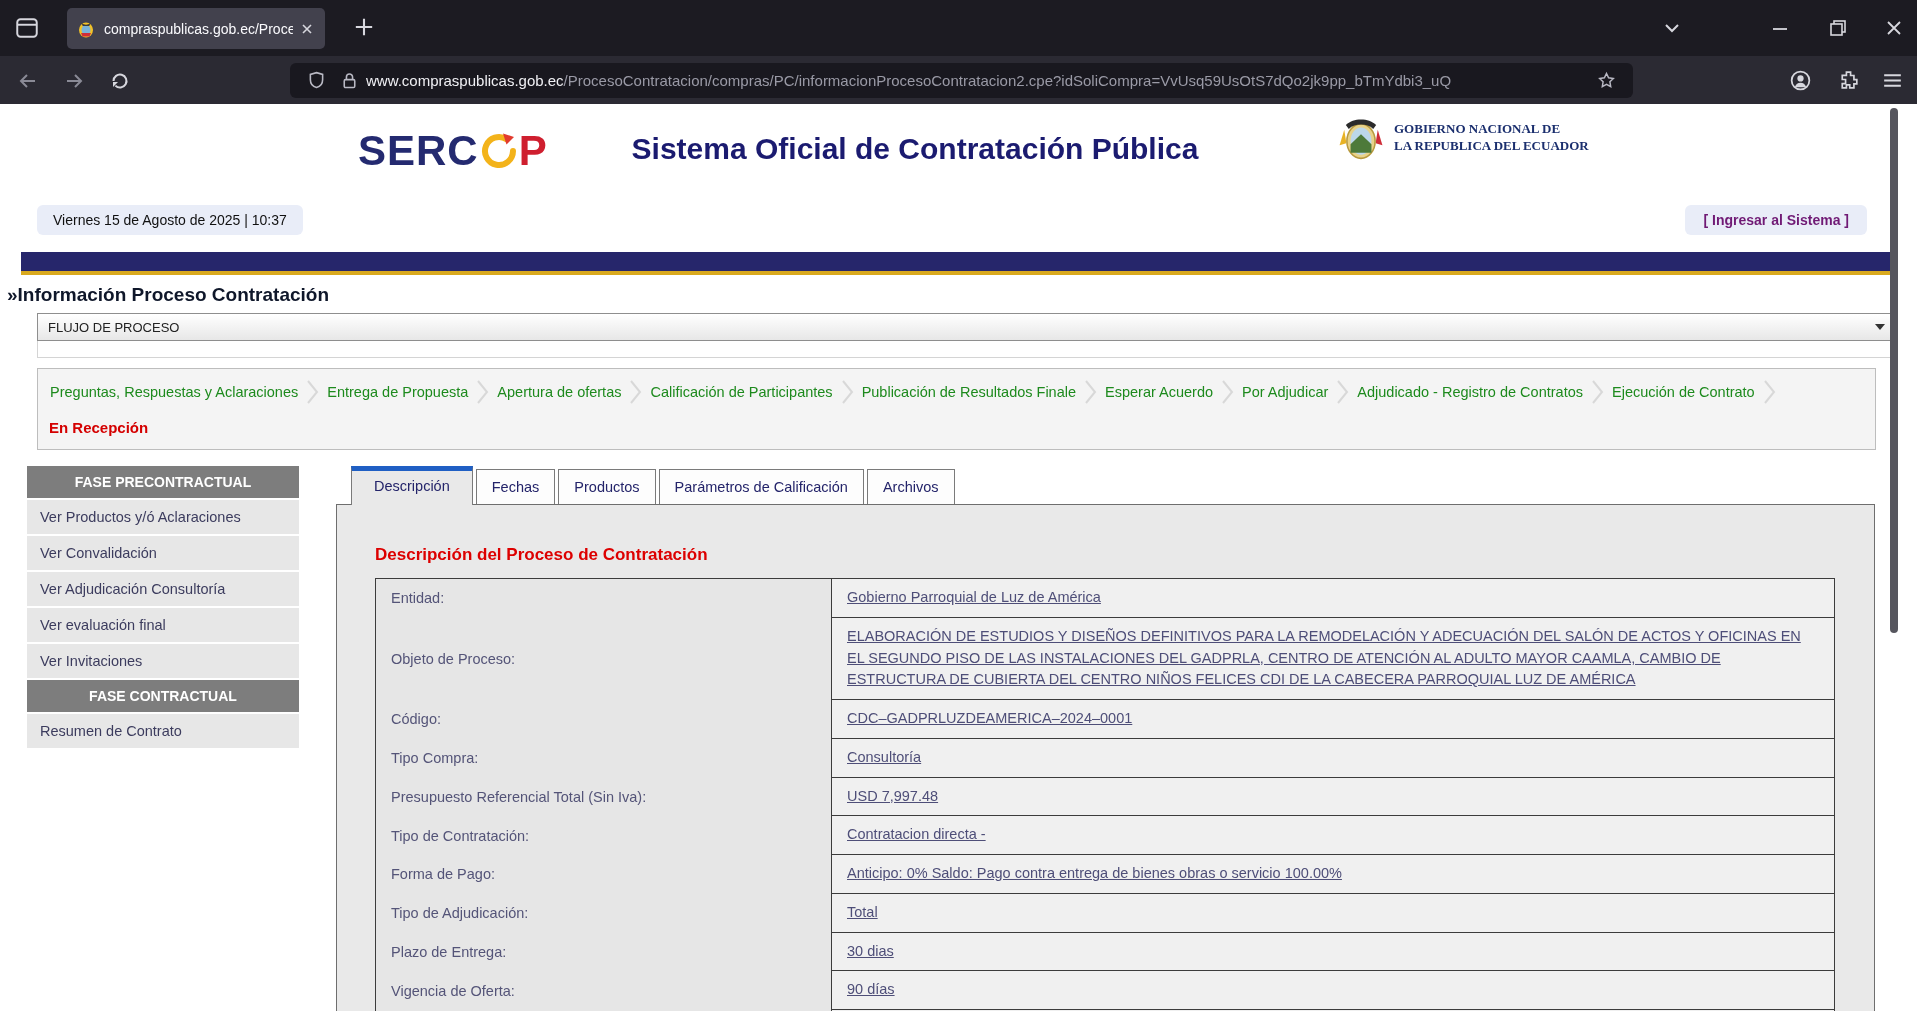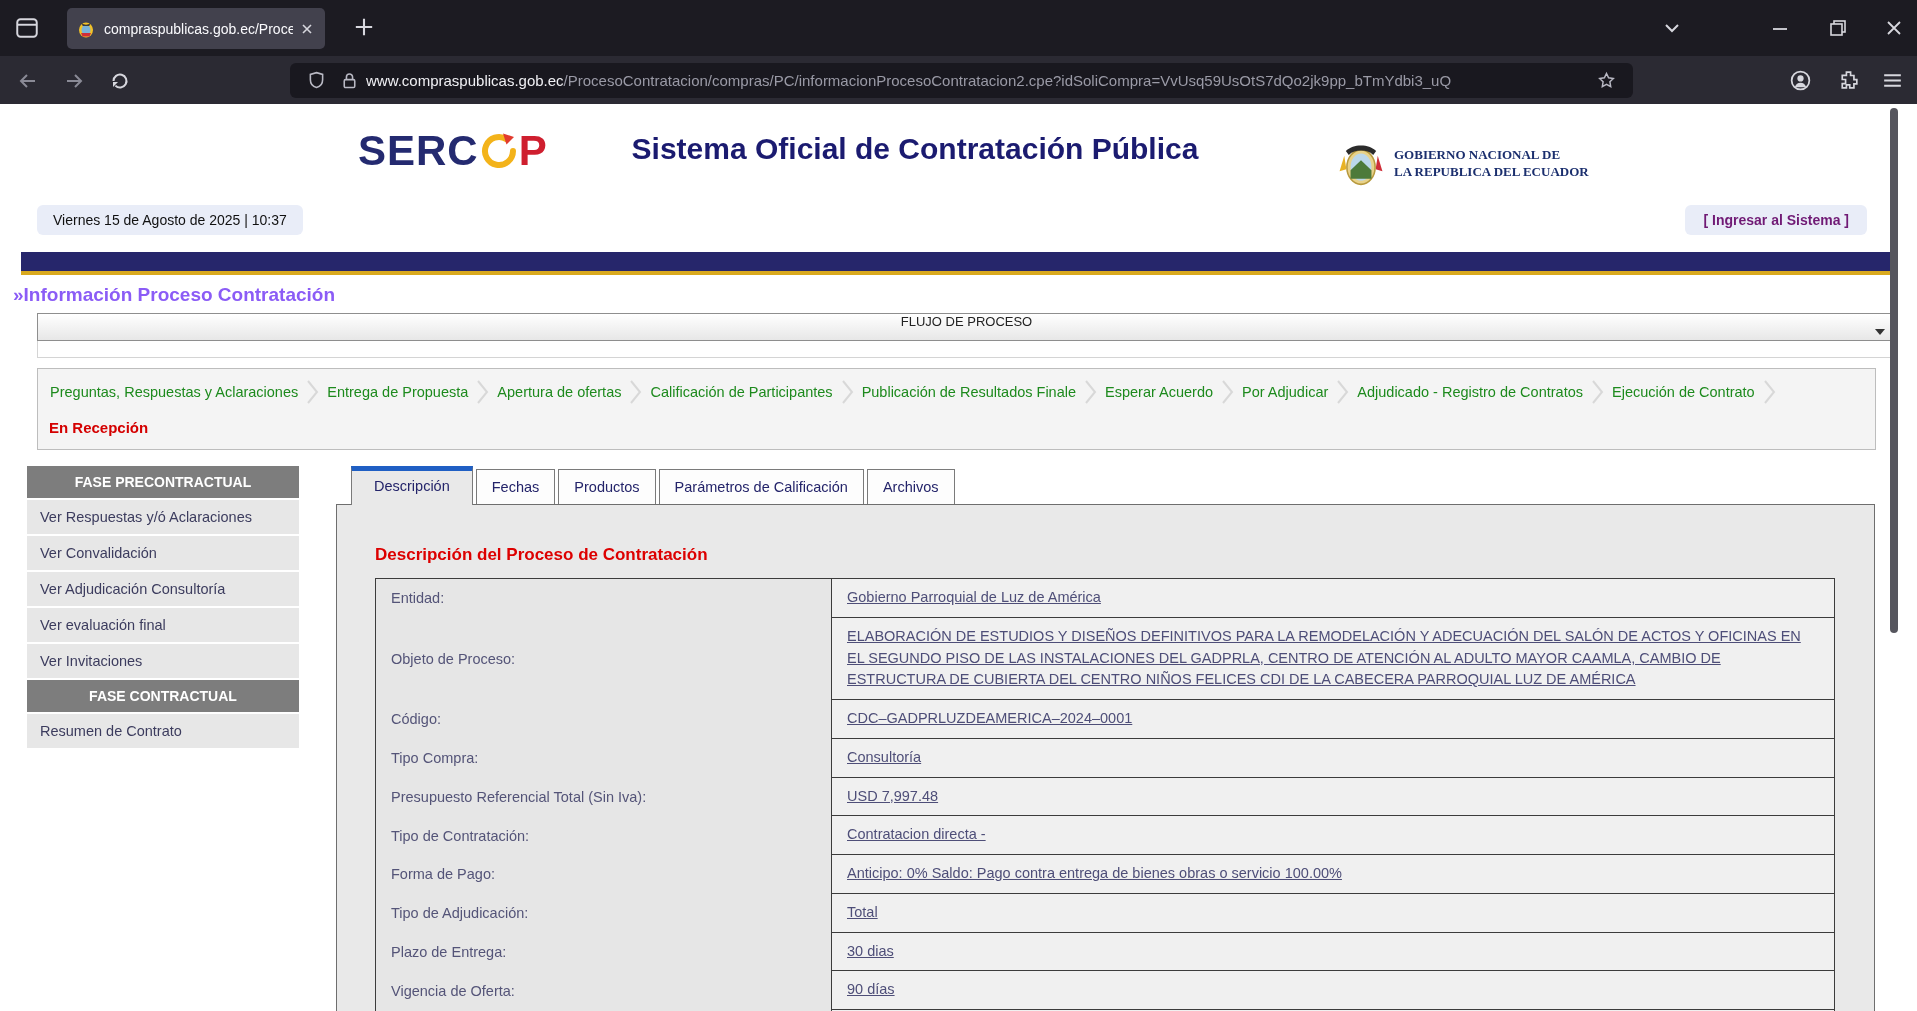--- a/index.html
+++ b/index.html
@@ -29,31 +29,31 @@
   
   .page{height:907px;background:#fff;position:relative;color:#222;}
   .site-header{position:relative;height:98px;}
   .sercop{position:absolute;left:358px;top:26px;display:flex;align-items:center;
     font-size:42px;font-weight:bold;letter-spacing:1px;line-height:1;}
   .logo-ser,.logo-c{color:#242a70;}
   .logo-p{color:#cf1f2f;}
   .swirl{margin:0 1px;}
   .site-title{position:absolute;left:915px;top:28px;transform:translateX(-50%);
     font-size:30px;font-weight:bold;color:#1b1b70;white-space:nowrap;}
-  .gov{position:absolute;left:1338px;top:32px;display:flex;align-items:center;gap:10px;}
+  .gov{position:absolute;left:1338px;top:6px;display:flex;align-items:center;gap:10px;}
   .gov-text{font-family:"Liberation Serif",serif;font-weight:bold;color:#1b2f6e;
     font-size:13px;line-height:1.3;}
   .row2{display:flex;justify-content:space-between;align-items:center;padding:0 50px 0 37px;height:36px;}
   .date-pill{background:#e9edf8;border-radius:6px;padding:7px 16px;font-size:14px;color:#111;}
   .login-btn{background:#e9edf8;border-radius:6px;padding:7px 18px;font-size:14px;font-weight:bold;color:#701a75;cursor:pointer;}
   .navy-bar{margin:14px 0 0 21px;width:1875px;height:23px;background:#26266b;border-bottom:4px solid #d9a91e;}
-  .section-heading{margin:9px 0 7px 13px;font-size:19px;font-weight:bold;color:#8b5cf6;}
+  .section-heading{margin:9px 0 7px 7px;font-size:19px;font-weight:bold;color:#0f172a;}
   .flow-select{margin-left:37px;width:1859px;height:28px;border:1px solid #8e8e8e;
     background:linear-gradient(#ffffff,#e7e7e7);display:flex;align-items:center;
-    padding:0 10px;font-size:13px;color:#222;cursor:pointer;flex-direction:column;}
+    padding:0 10px;font-size:13px;color:#222;cursor:pointer;}
   .select-arrow{margin-left:auto;width:0;height:0;border-left:5px solid transparent;
     border-right:5px solid transparent;border-top:6px solid #333;}
   .white-strip{margin-left:37px;width:1859px;height:17px;background:#fff;border:1px solid #d4d4d4;border-top:none;}
   .flow-box{margin:10px 0 0 37px;width:1839px;background:#f4f4f4;border:1px solid #bdbdbd;}
   .steps{display:flex;align-items:center;padding:9px 4px 3px;}
   .step{color:#1d8a1d;font-size:14.5px;padding:0 8px;white-space:nowrap;cursor:pointer;}
   .chev{flex:none;}
   .flow-status{color:#d40000;font-weight:bold;font-size:15px;padding:10px 11px 13px;}
 
   .main{display:flex;align-items:flex-start;margin-top:16px;padding-left:27px;}
@@ -235,21 +235,21 @@
           <polyline points="2,3 11,14 2,25" fill="none" stroke="#d8d8d8" stroke-width="2"></polyline>
         </svg>
     </div>
     <div class="flow-status">En Recepción</div>
   </div>
 
   <div class="main">
 
     <div class="sidebar">
       <div class="sb-header">FASE PRECONTRACTUAL</div>
-      <div class="sb-item">Ver Respuestas y/ó Aclaraciones</div>
+      <div class="sb-item">Ver Productos y/ó Aclaraciones</div>
       <div class="sb-item">Ver Convalidación</div>
       <div class="sb-item">Ver Adjudicación Consultoría</div>
       <div class="sb-item">Ver evaluación final</div>
       <div class="sb-item">Ver Invitaciones</div>
       <div class="sb-header">FASE CONTRACTUAL</div>
       <div class="sb-item">Resumen de Contrato</div>
     </div>
 
     <div class="content">
       <div class="tabbar">

